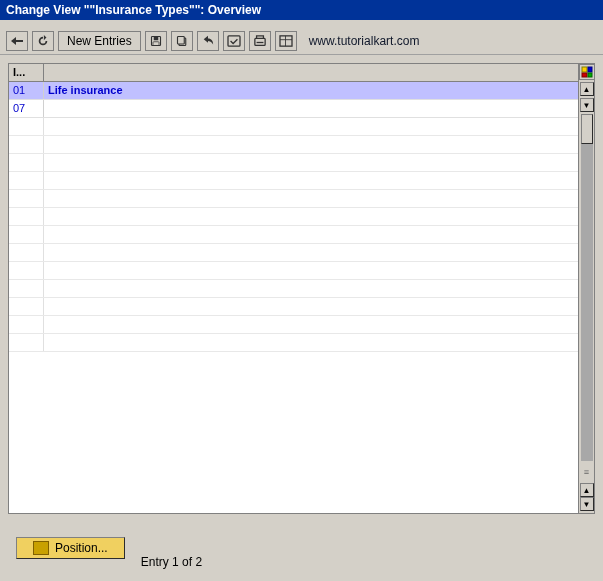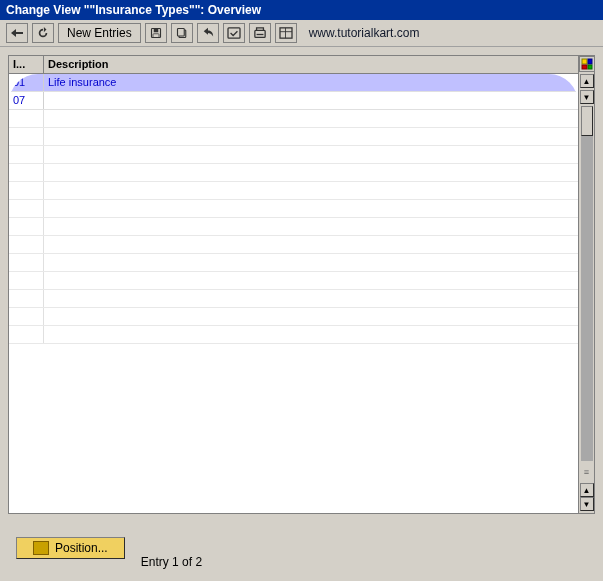--- a/index.html
+++ b/index.html
@@ -27,20 +27,21 @@
       display: flex;
       align-items: center;
     }
     .toolbar {
       background: #d4d0c8;
       border-bottom: 1px solid #a0a0a0;
       padding: 3px 6px;
       display: flex;
       align-items: center;
       gap: 4px;
+      margin-top: 8px;
     }
     .toolbar-btn {
       background: #d4d0c8;
       border: 1px solid #808080;
       width: 22px;
       height: 20px;
       cursor: pointer;
       display: flex;
       align-items: center;
       justify-content: center;
@@ -102,39 +103,38 @@
     .col-desc {
       flex: 1;
       padding: 2px 4px;
       font-weight: bold;
       font-size: 11px;
       color: #000;
     }
     .table-body {
       flex: 1;
       overflow: hidden;
-      border-radius: 29px;
     }
     .table-row {
       display: flex;
       border-bottom: 1px solid #e0e0e0;
       min-height: 18px;
       cursor: pointer;
     }
     .table-row.selected {
       background: #c0c0ff;
     }
     .table-row .col-id {
       font-weight: normal;
       color: #0000cc;
       font-size: 11px;
       border-right: 1px solid #d0d0d0;
     }
     .table-row .col-desc {
-      font-weight: normal;
+      font-weight: bold;
       color: #0000cc;
       font-size: 11px;
     }
     .table-row-empty {
       display: flex;
       border-bottom: 1px solid #e8e8e8;
       min-height: 18px;
     }
     .table-row-empty .col-id {
       font-weight: normal;
@@ -288,21 +288,20 @@
     </button>
     <span class="watermark">www.tutorialkart.com</span>
   </div>
 
   <div class="content">
     <div class="table-container">
       <div class="table-area">
 
         <div class="table-header">
           <div class="col-id">I...</div>
-          <div class="col-desc">Description</div>
         </div>
 
         <div class="table-body">
 
           <div class="table-row selected">
             <div class="col-id">01</div>
             <div class="col-desc">Life insurance</div>
           </div>
 
           <div class="table-row">

